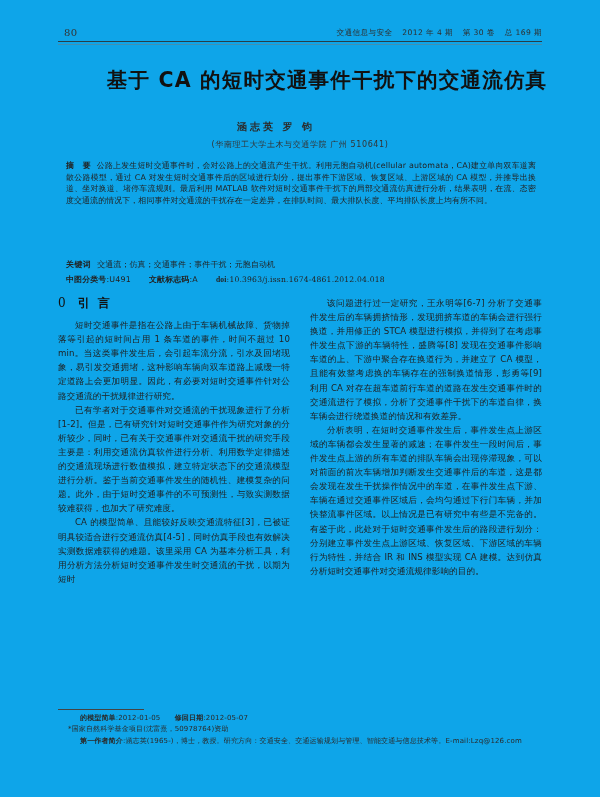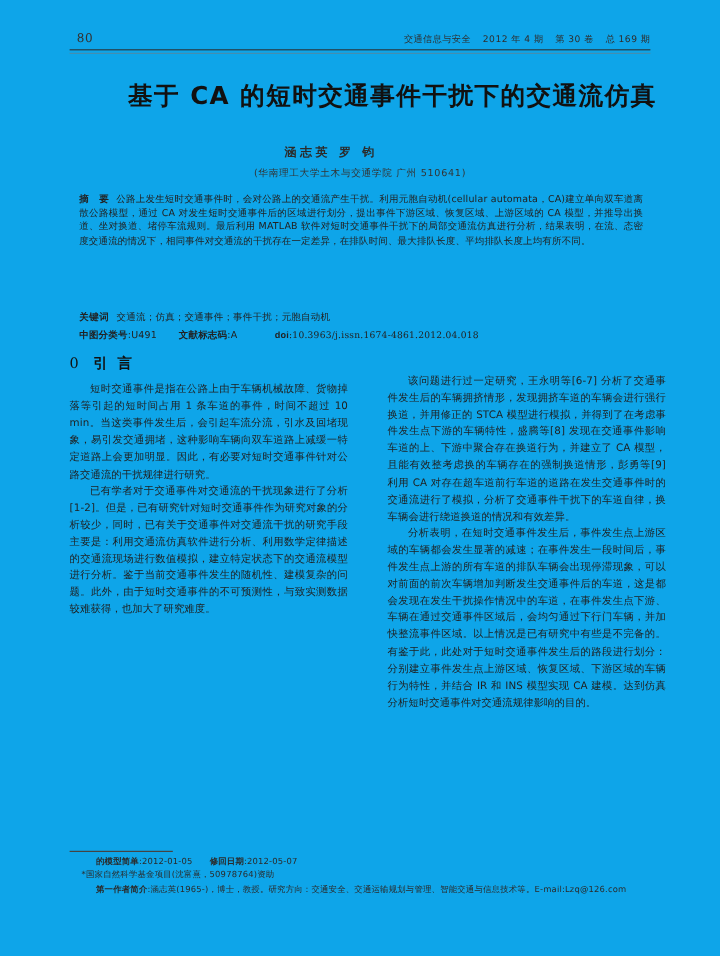--- a/index.html
+++ b/index.html
@@ -154,36 +154,36 @@
     line-height: 11.6px;
     color: #222;
     letter-spacing: 0.2px;
     filter: blur(0.18px);
     display: flex;
     align-items: flex-end;
   }
   .clc .lbl { font-weight: bold; }
   .clc .seg { margin-right: 18px; white-space: nowrap; }
   .clc .doi { font-family: "DejaVu Serif", serif; font-size: 7.6px; }
-  .clc .doi b { font-family: Liberation Sans, sans-serif; margin-left: 13px; }
+  .clc .doi b { font-family: Liberation Serif, serif; }
 
   
   .col {
     position: absolute;
     top: 296px;
     width: 232px;
     font-size: 8.6px;
     line-height: 14.1px;
     color: #1f1f1f;
     text-align: justify;
     letter-spacing: 0.1px;
     filter: blur(0.2px);
   }
   .col-left  { left: 58px; }
-  .col-right { left: 323px; margin-top: 15px; }
+  .col-right { left: 310px; }
 
   .sec {
     font-size: 12px;
     font-weight: bold;
     letter-spacing: 2px;
     margin: 0 0 8px 0;
     color: #111;
   }
   .sec .num { margin-right: 10px; font-family: "DejaVu Serif", serif; font-weight: normal;}
   .col p {
@@ -250,20 +250,21 @@
     <span class="seg"><span class="lbl">文献标志码</span>:<span>A</span></span>
     <span class="seg doi"><b>doi</b>:<span>10.3963/j.issn.1674-4861.2012.04.018</span></span>
   </div>
 
   <div class="col col-left">
     <div class="sec">
       <span class="num">0</span><span>引    言</span>
     </div>
     <p>短时交通事件是指在公路上由于车辆机械故障、货物掉落等引起的短时间占用 1 条车道的事件，时间不超过 10 min。当这类事件发生后，会引起车流分流，引水及回堵现象，易引发交通拥堵，这种影响车辆向双车道路上减缓一特定道路上会更加明显。因此，有必要对短时交通事件针对公路交通流的干扰规律进行研究。</p>
     <p>已有学者对于交通事件对交通流的干扰现象进行了分析[1-2]。但是，已有研究针对短时交通事件作为研究对象的分析较少，同时，已有关于交通事件对交通流干扰的研究手段主要是：利用交通流仿真软件进行分析、利用数学定律描述的交通流现场进行数值模拟，建立特定状态下的交通流模型进行分析。鉴于当前交通事件发生的随机性、建模复杂的问题。此外，由于短时交通事件的不可预测性，与致实测数据较难获得，也加大了研究难度。</p>
+    <p>CA 的模型简单、且能较好反映交通流特征[3]，已被证明具较适合进行交通流仿真[4-5]，同时仿真手段也有效解决实测数据难获得的难题。该里采用 CA 为基本分析工具，利用分析方法分析短时交通事件发生时交通流的干扰，以期为短时</p>
   </div>
 
   <div class="col col-right">
     <p>该问题进行过一定研究，王永明等[6-7] 分析了交通事件发生后的车辆拥挤情形，发现拥挤车道的车辆会进行强行换道，并用修正的 STCA 模型进行模拟，并得到了在考虑事件发生点下游的车辆特性，盛腾等[8] 发现在交通事件影响车道的上、下游中聚合存在换道行为，并建立了 CA 模型，且能有效整考虑换的车辆存在的强制换道情形，彭勇等[9] 利用 CA 对存在超车道前行车道的道路在发生交通事件时的交通流进行了模拟，分析了交通事件干扰下的车道自律，换车辆会进行绕道换道的情况和有效差异。</p>
     <p>分析表明，在短时交通事件发生后，事件发生点上游区域的车辆都会发生显著的减速；在事件发生一段时间后，事件发生点上游的所有车道的排队车辆会出现停滞现象，可以对前面的前次车辆增加判断发生交通事件后的车道，这是都会发现在发生干扰操作情况中的车道，在事件发生点下游、车辆在通过交通事件区域后，会均匀通过下行门车辆，并加快整流事件区域。以上情况是已有研究中有些是不完备的。有鉴于此，此处对于短时交通事件发生后的路段进行划分：分别建立事件发生点上游区域、恢复区域、下游区域的车辆行为特性，并结合 IR 和 INS 模型实现 CA 建模。达到仿真分析短时交通事件对交通流规律影响的目的。</p>
   </div>
 
   <div class="fn-rule"></div>
   <div class="footnote">
     <div class="fline ind">

